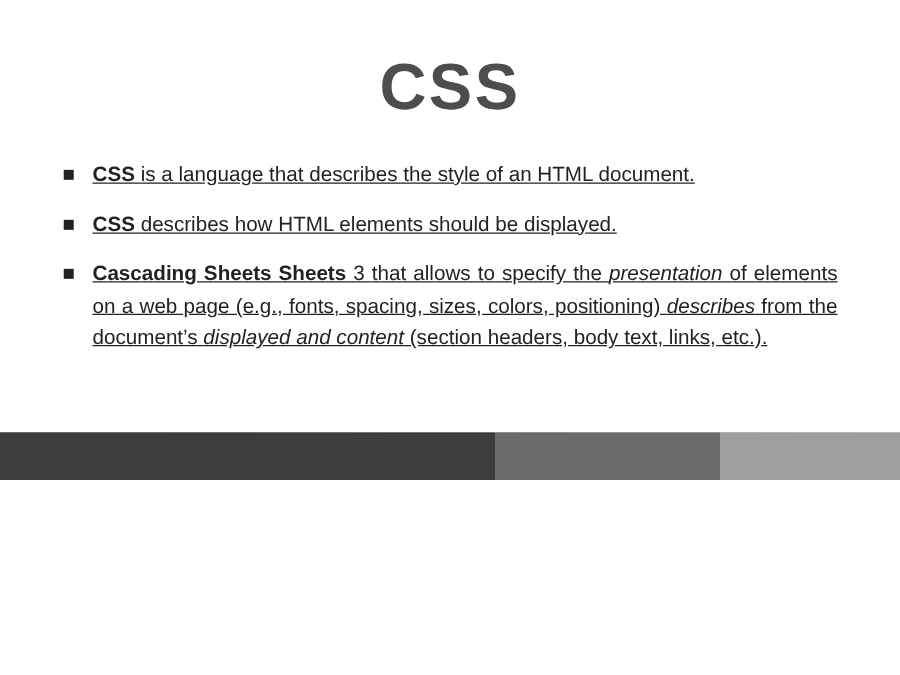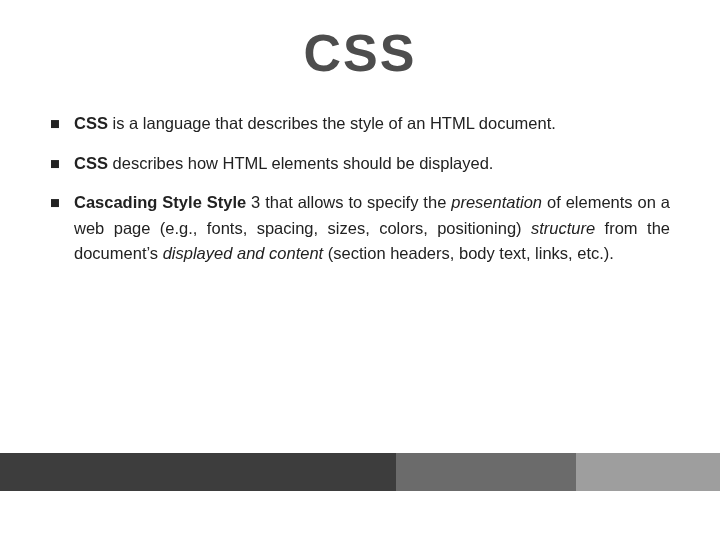--- a/index.html
+++ b/index.html
@@ -11,26 +11,26 @@
     body {
       width: 720px;
       height: 540px;
       background: #ffffff;
       font-family: 'Georgia', serif;
       overflow: hidden;
     }
 
     .slide {
       width: 720px;
-      height: 491px;
+      height: 384px;
       background: #ffffff;
       display: flex;
       flex-direction: column;
       align-items: center;
-      padding: 23px 50px 40px 50px;
+      padding: 40px 50px 40px 50px;
       position: relative;
     }
 
     .title {
       font-family: 'Arial', 'Helvetica', sans-serif;
       font-size: 52px;
       font-weight: bold;
       color: #4d4d4d;
       letter-spacing: 2px;
       margin-bottom: 28px;
@@ -56,20 +56,21 @@
       font-size: 16.5px;
       color: #222;
       margin-right: 2px;
       margin-top: 0px;
     }
 
     .bullet-text {
       flex: 1;
       text-align: justify;
       hyphens: auto;
+      text-decoration: underline;
     }
 
     .bullet-label {
       font-weight: bold;
     }
 
     em {
       font-style: italic;
     }
 
@@ -123,21 +124,21 @@
       <span class="bullet-marker">■</span>
       <span class="bullet-text">
         <span class="bullet-label">CSS</span>
         <span> describes how HTML elements should be displayed.</span>
       </span>
     </div>
 
     <div class="bullet">
       <span class="bullet-marker">■</span>
       <span class="bullet-text">
-        <span class="bullet-label">Cascading Style Style</span><span> 3  that allows to specify the <em>presentation</em> of elements on a web page (e.g., fonts, spacing, sizes, colors, positioning) <em>structure</em> from the document’s <em>displayed and content</em> (section headers, body text, links, etc.).</span>
+        <span class="bullet-label">Cascading Sheets Sheets</span><span> 3  that allows to specify the <em>presentation</em> of elements on a web page (e.g., fonts, spacing, sizes, colors, positioning) <em>describes</em> from the document’s <em>displayed and content</em> (section headers, body text, links, etc.).</span>
       </span>
     </div>
 
   </div>
 
   <div class="bottom-bar">
     <div class="bottom-bar-dark"></div>
     <div class="bottom-bar-mid"></div>
     <div class="bottom-bar-light"></div>
   </div>

